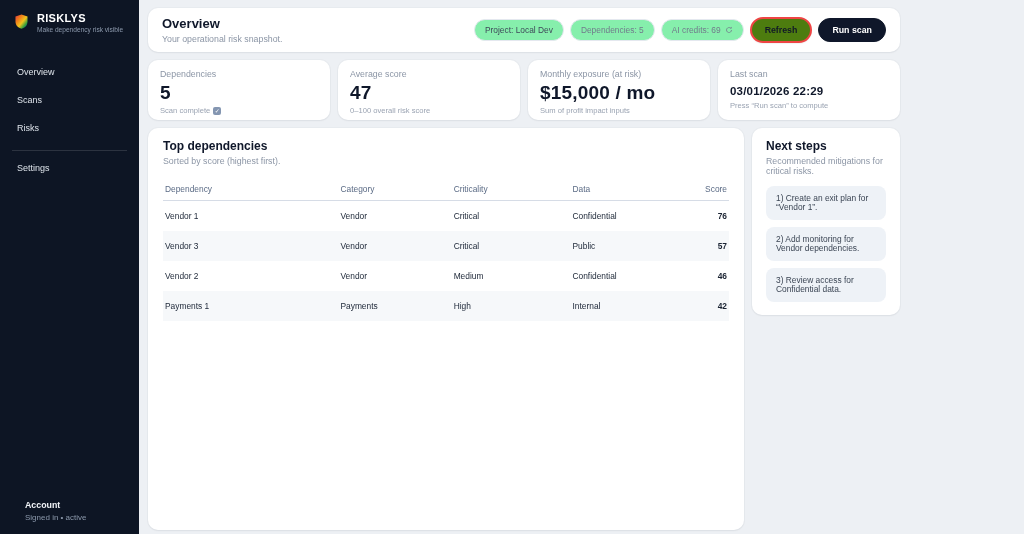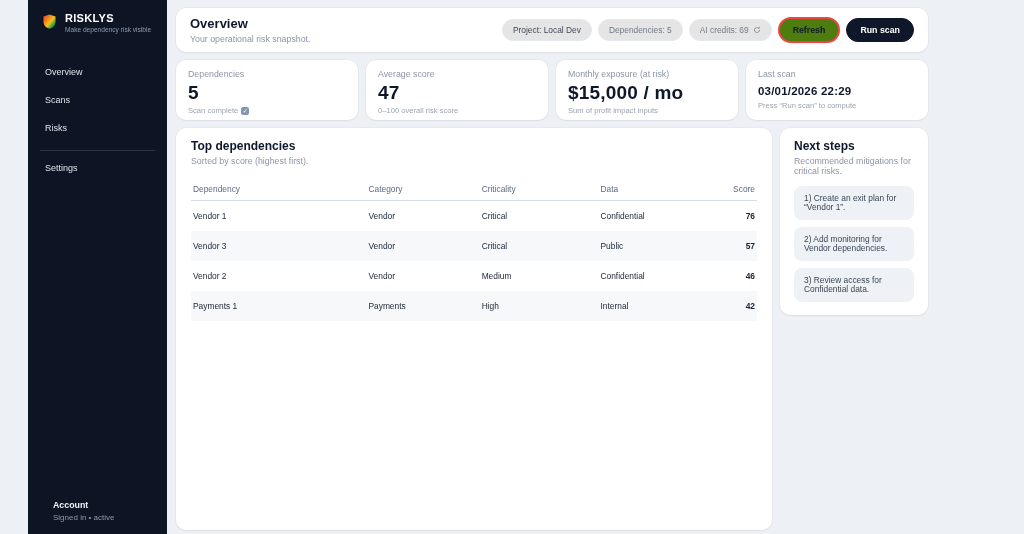--- a/index.html
+++ b/index.html
@@ -2,21 +2,21 @@
 <html style="--sidebar-bg: #0d1524; --page-bg: #edf0f4; --accent-dark: #0f172a;"><head>
 <meta charset="utf-8">
 <style>
   * { margin:0; padding:0; box-sizing:border-box; }
   html,body { width:1024px; height:534px; overflow:hidden; }
   body {
     font-family:"Liberation Sans", sans-serif;
     background:var(--page-bg,#edf0f4);
     color:#0f172a;
   }
-  .app { display:flex; width:910px; height:534px;margin-left:28px; }
+  .app { display:flex; width:910px; height:534px; }
 
   
   .sidebar {
     width:139px; height:100%; flex:0 0 139px;
     background:var(--sidebar-bg,#0d1524);
     position:relative; padding:12px 0 0 0;
   }
   .brand { display:flex; align-items:flex-start; gap:7px; padding:0 10px 0 13px; }
   .logo { width:17px; height:17px; display:inline-flex; margin-top:1px; }
   .logo svg { width:17px; height:17px; }
@@ -44,21 +44,21 @@
   .header {
     height:44px; display:flex; align-items:center; justify-content:space-between;
     padding:0 14px;
   }
   .header h1 { font-size:13px; font-weight:bold; color:#0f172a; line-height:14px; }
   .subtitle { font-size:8.8px; color:#8b95a5; margin-top:3px; line-height:10px; }
   .header-actions { display:flex; align-items:center; gap:6px; }
   .chip {
     display:inline-flex; align-items:center; gap:4px;
     font-family:"Liberation Sans", sans-serif;
-    background:#e5e5e5; border:1px solid #e4e8ef; border-radius:999px;
+    background:#86efac; border:1px solid #e4e8ef; border-radius:999px;
     padding:5px 10px; font-size:8.4px; color:#717b8b; cursor:pointer;
   }
   .chip.chip-strong { color:#3f4a5a; }
   .chip svg { width:8px; height:8px; }
   .btn {
     font-family:"Liberation Sans", sans-serif;
     border-radius:999px; font-size:8.8px; font-weight:bold; cursor:pointer;
     padding:6px 13px; line-height:10px;
   }
   .btn-ghost { background:#4d7c0f; border:2px solid #ef4444; color:#111827; box-shadow:0 1px 1px rgba(16,24,40,.05); }

